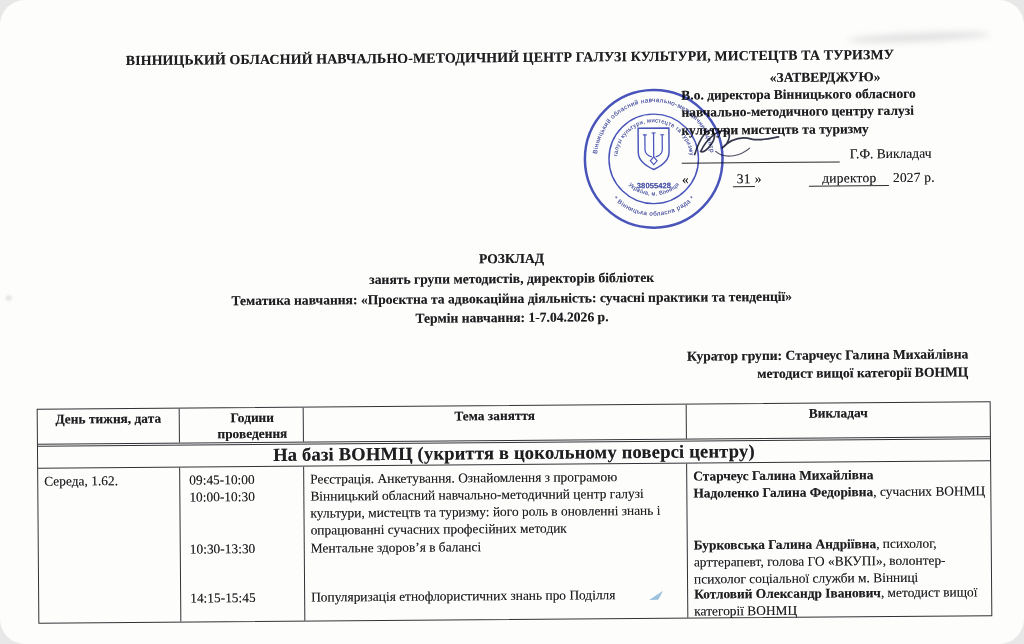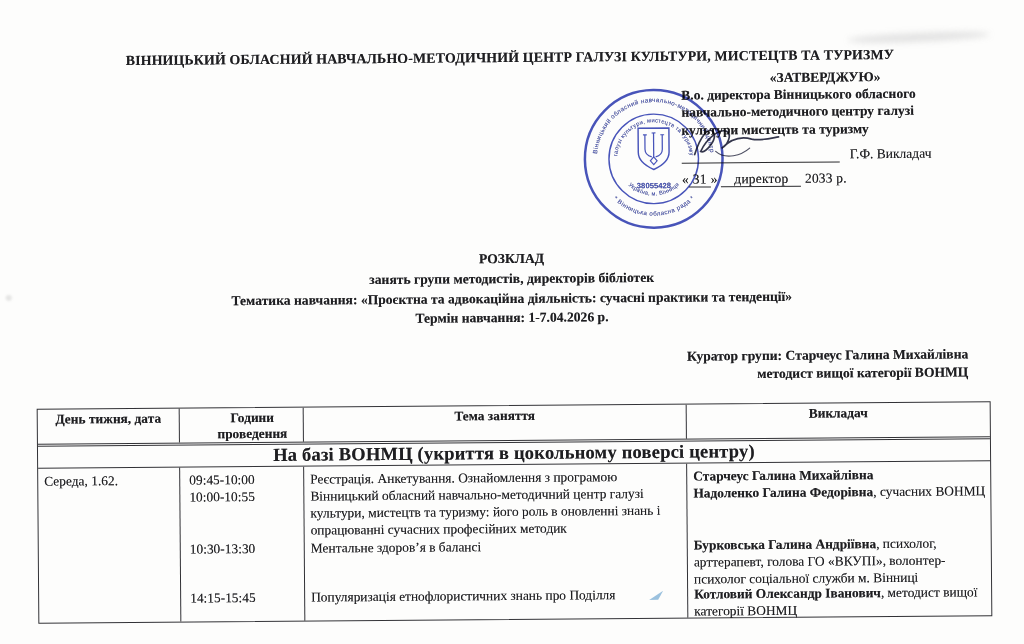--- a/index.html
+++ b/index.html
@@ -1,34 +1,34 @@
 <!DOCTYPE html>
 <html><head>
 <meta charset="utf-8">
 <style>
   html,body{margin:0;padding:0;background:#e8e8e8;}
   .page{
     position:relative; width:1024px; height:644px; margin:0 auto;
     background:#fdfdfc; overflow:hidden;
-    font-family:"Liberation Serif", serif; color:#1e1e21;
+    font-family:"Liberation Serif", serif; color:#1e1e21;border-radius:25px;
   }
   .doc{ position:absolute; inset:0; transform:rotate(-0.45deg); transform-origin:512px 322px;
         text-shadow:0 0 .35px rgba(25,25,30,.55); }
 
   
   .org-title{ position:absolute; top:50px; left:0; width:100%; text-align:center;
               font-weight:bold; font-size:13.9px; letter-spacing:.15px; }
 
   .approval{ position:absolute; left:683px; top:71px; width:288px;
              font-weight:bold; font-size:13.5px; line-height:17.2px; }
   .approval-heading{ text-align:center; }
   .sig-row{ display:flex; align-items:flex-end; font-weight:normal; margin-top:4px; height:21px; }
   .sig-line{ width:158px; border-bottom:1.3px solid #2b2b2e; height:18px; margin-right:10px; }
   .date-row{ font-weight:normal; margin-top:7px; letter-spacing:.2px; }
-  .u{ border-bottom:1.3px solid #2b2b2e; }
+  .u{ border-bottom:1.3px solid #2b2b2e;margin-left:44px; }
   .u-day{ padding:0 4px; }
   .u-month{ padding:0 13px; }
 
   
   .stamp{ position:absolute; left:578px; top:83px; width:154px; height:154px;
           mix-blend-mode:multiply; opacity:.88; }
   .signature{ position:absolute; left:690px; top:124px; width:112px; height:46px;
               mix-blend-mode:multiply; }
 
   
@@ -81,21 +81,21 @@
       <div>В.о. директора Вінницького обласного</div>
       <div>навчально-методичного центру галузі</div>
       <div>культури мистецтв та туризму</div>
       <div class="sig-row">
         <span class="sig-line"></span>
         <span>Г.Ф. Викладач</span>
       </div>
       <div class="date-row">
         <span>«</span><span class="u u-day">31</span><span>»</span>
         <span class="u u-month">директор</span>
-        <span>2033 р.</span>
+        <span>2027 р.</span>
       </div>
     </div>
 
     <svg class="signature" viewBox="0 0 112 46">
       <g fill="none" stroke="#23253d" stroke-linecap="round">
         <path stroke-width="1.7" opacity="0.92" d="M6,32 C12,13 21,3 25,10 C29,17 17,31 12,29 C18,16 31,6 38,9 C44,12 39,23 33,26 C42,17 53,14 63,17 C71,19 79,17 90,15"></path>
         <path stroke-width="1.2" opacity="0.8" d="M27,29 C37,38 53,33 61,26"></path>
       </g>
     </svg>
 
@@ -147,21 +147,21 @@
         <div class="th">Викладач</div>
       </div>
       <div class="tsection">На базі ВОНМЦ (укриття в цокольному поверсі центру)</div>
       <div class="tbody">
         <div class="td">
           <div class="blk b0">Середа, 1.62.</div>
         </div>
         <div class="td td-times">
           <div class="blk b0">
             <div>09:45-10:00</div>
-            <div>10:00-10:55</div>
+            <div>10:00-10:30</div>
           </div>
           <div class="blk b1">10:30-13:30</div>
           <div class="blk b2">14:15-15:45</div>
         </div>
         <div class="td">
           <div class="blk b0">
             <div>Реєстрація. Анкетування. Ознайомлення з програмою</div>
             <div>Вінницький обласний навчально-методичний центр галузі культури, мистецтв та туризму: його роль в оновленні знань і опрацюванні сучасних професійних методик</div>
           </div>
           <div class="blk b1">Ментальне здоров’я в балансі</div>

